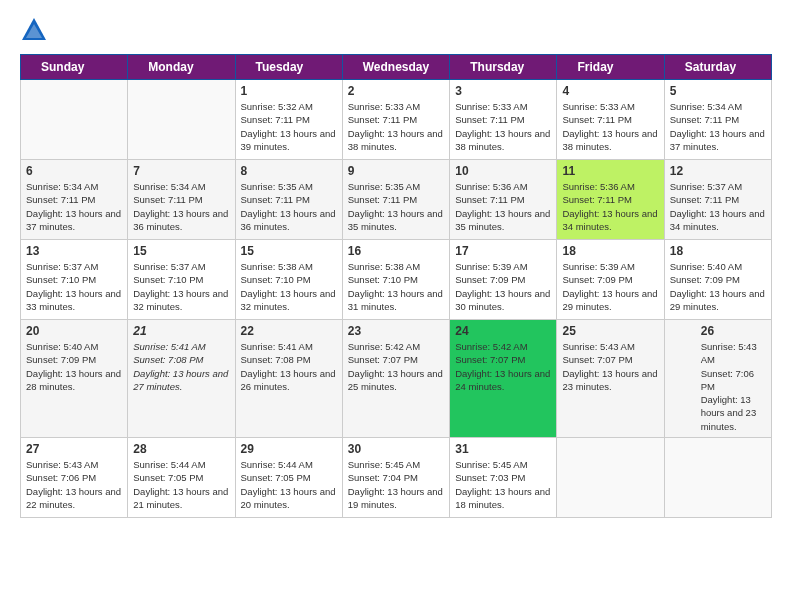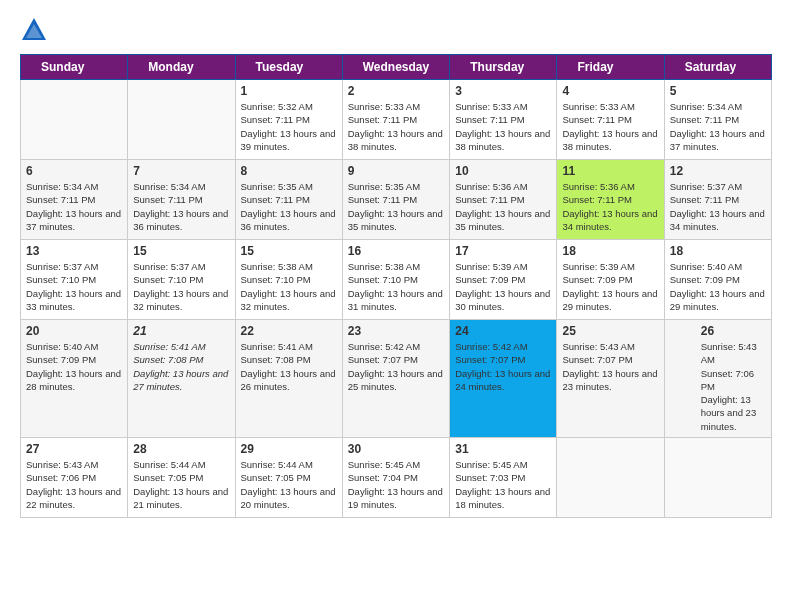--- a/index.html
+++ b/index.html
@@ -272,21 +272,21 @@
             <div class="day-info" style="white-space: pre-line;">Sunrise: 5:41 AM
 Sunset: 7:08 PM
 Daylight: 13 hours and 26 minutes.</div>
           </td>
           <td style="background: rgb(245, 245, 245);">
             <div class="day-num">23</div>
             <div class="day-info" style="white-space: pre-line;">Sunrise: 5:42 AM
 Sunset: 7:07 PM
 Daylight: 13 hours and 25 minutes.</div>
           </td>
-          <td style="background: #0ea5e9;">
+          <td style="background: #22c55e;">
             <div class="day-num">24</div>
             <div class="day-info" style="white-space: pre-line;">Sunrise: 5:42 AM
 Sunset: 7:07 PM
 Daylight: 13 hours and 24 minutes.</div>
           </td>
           <td style="background: rgb(245, 245, 245);">
             <div class="day-num">25</div>
             <div class="day-info" style="white-space: pre-line;">Sunrise: 5:43 AM
 Sunset: 7:07 PM
 Daylight: 13 hours and 23 minutes.</div>

